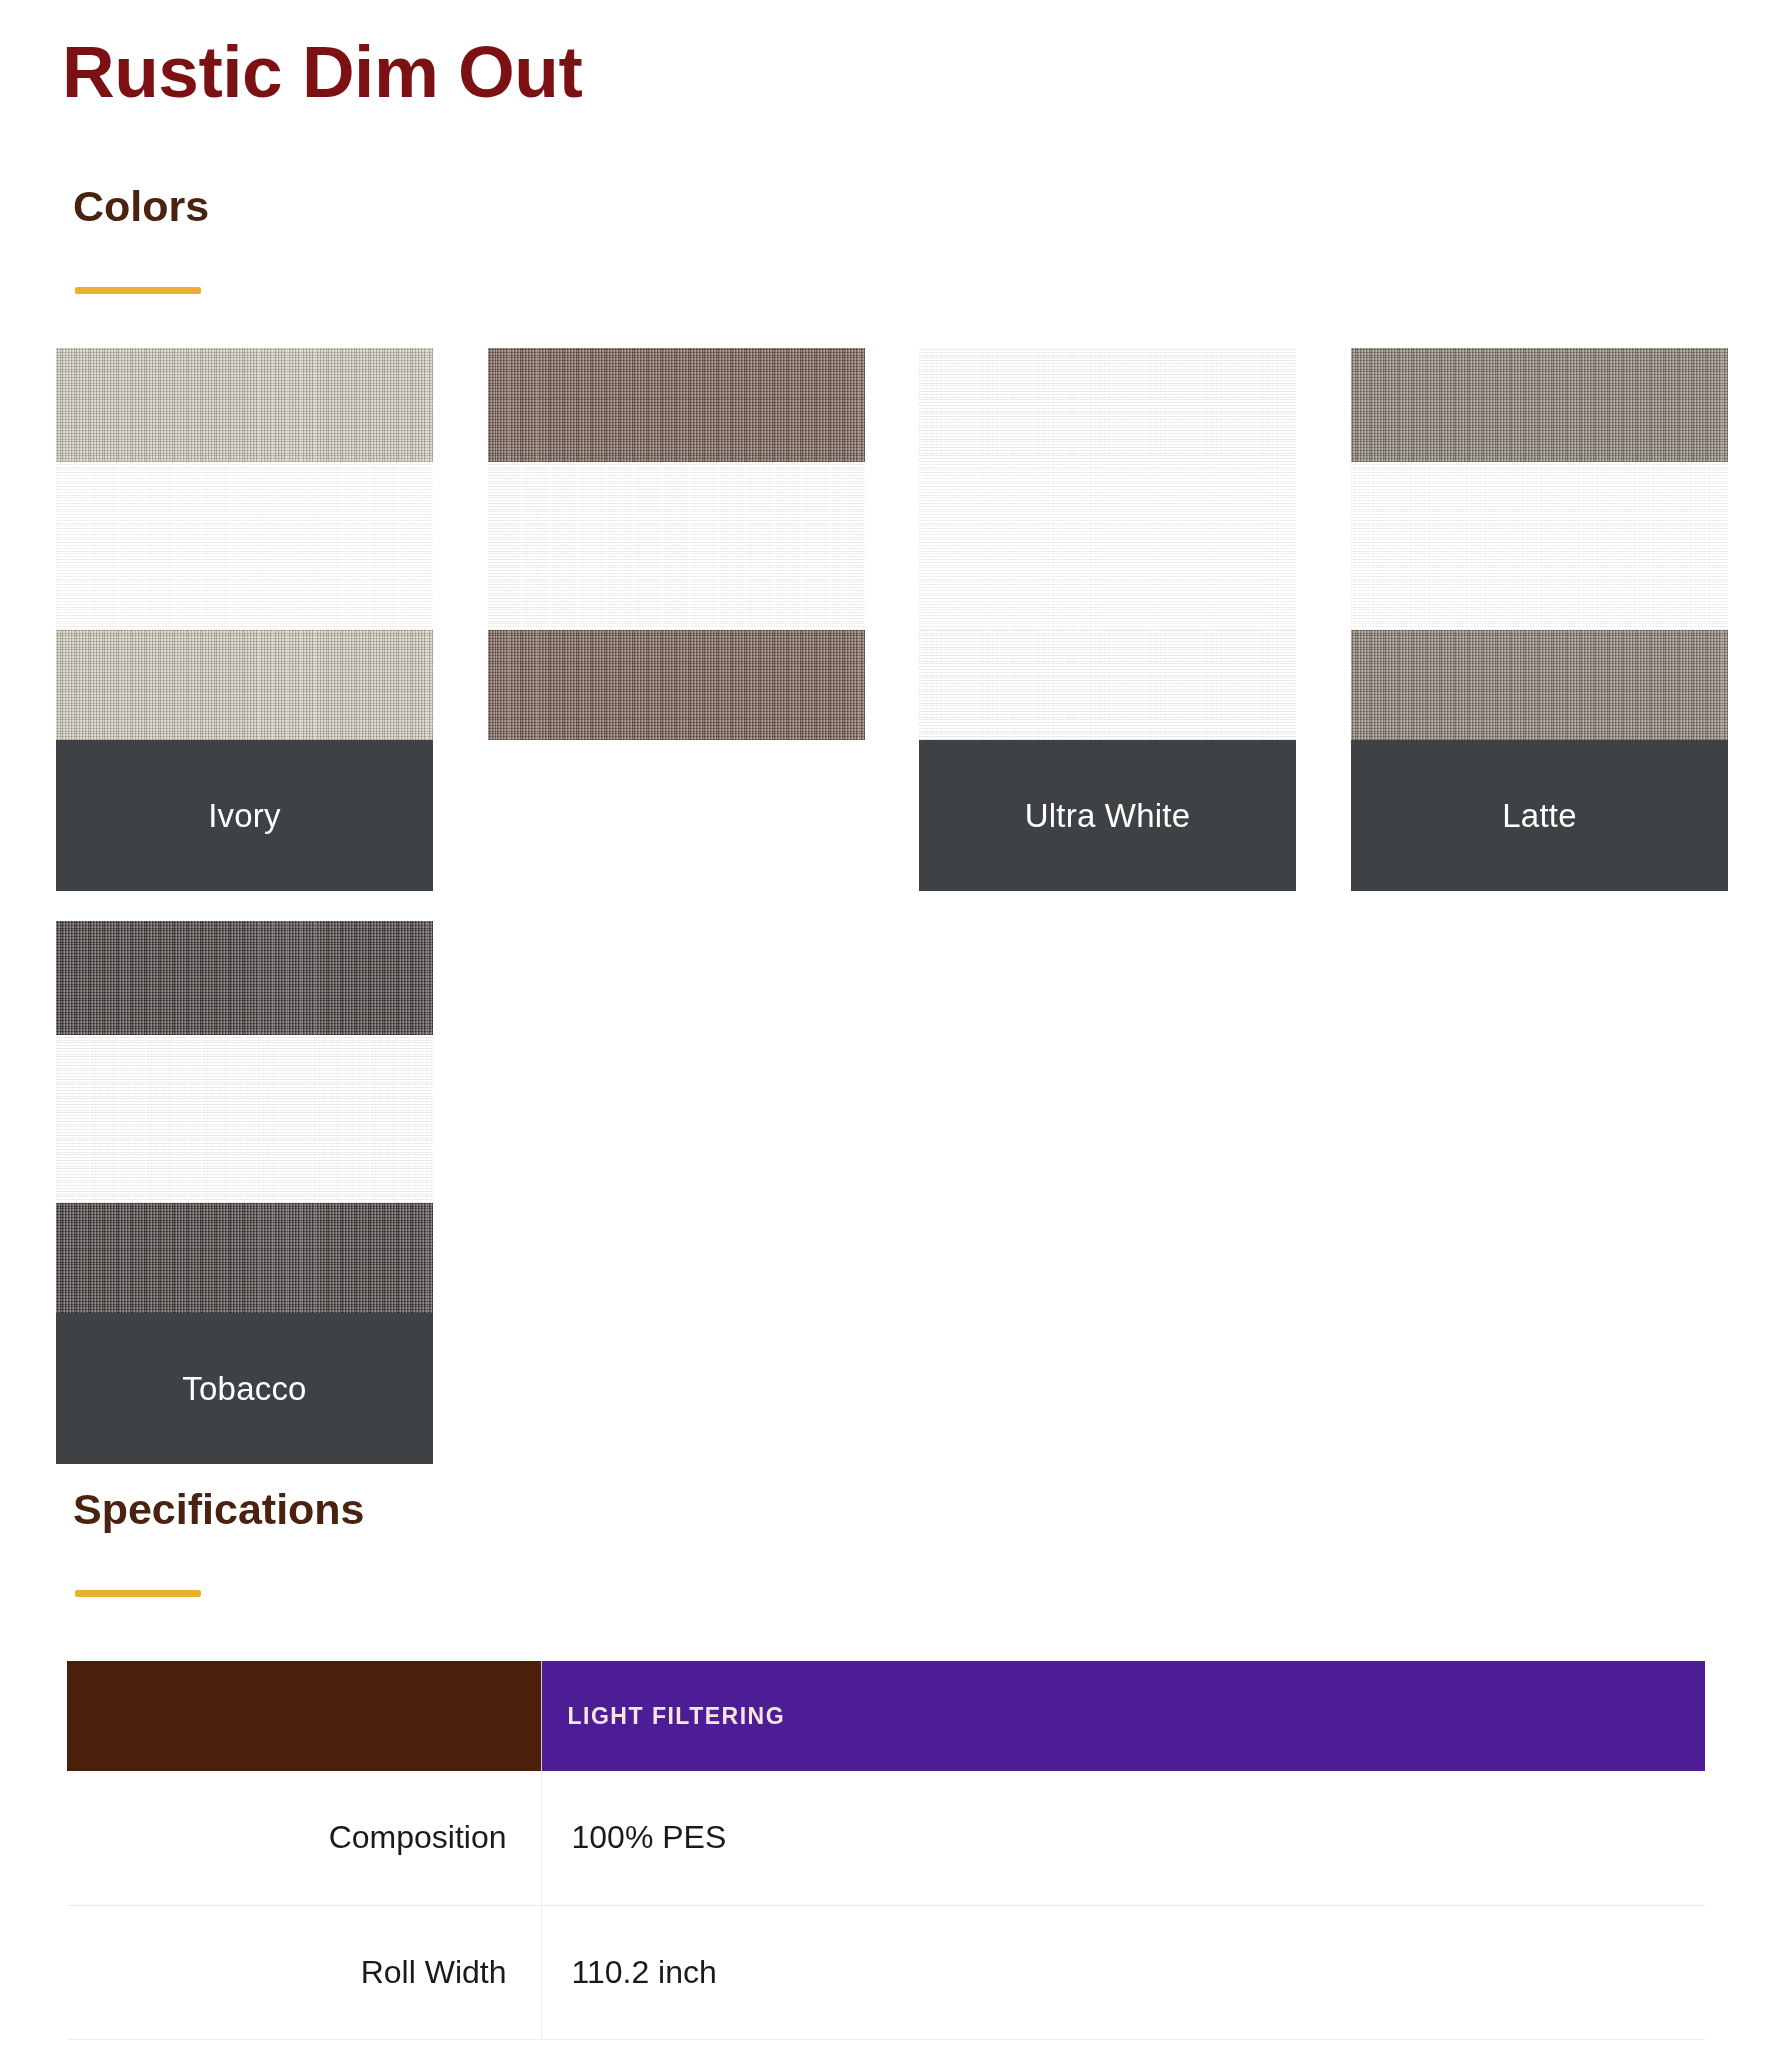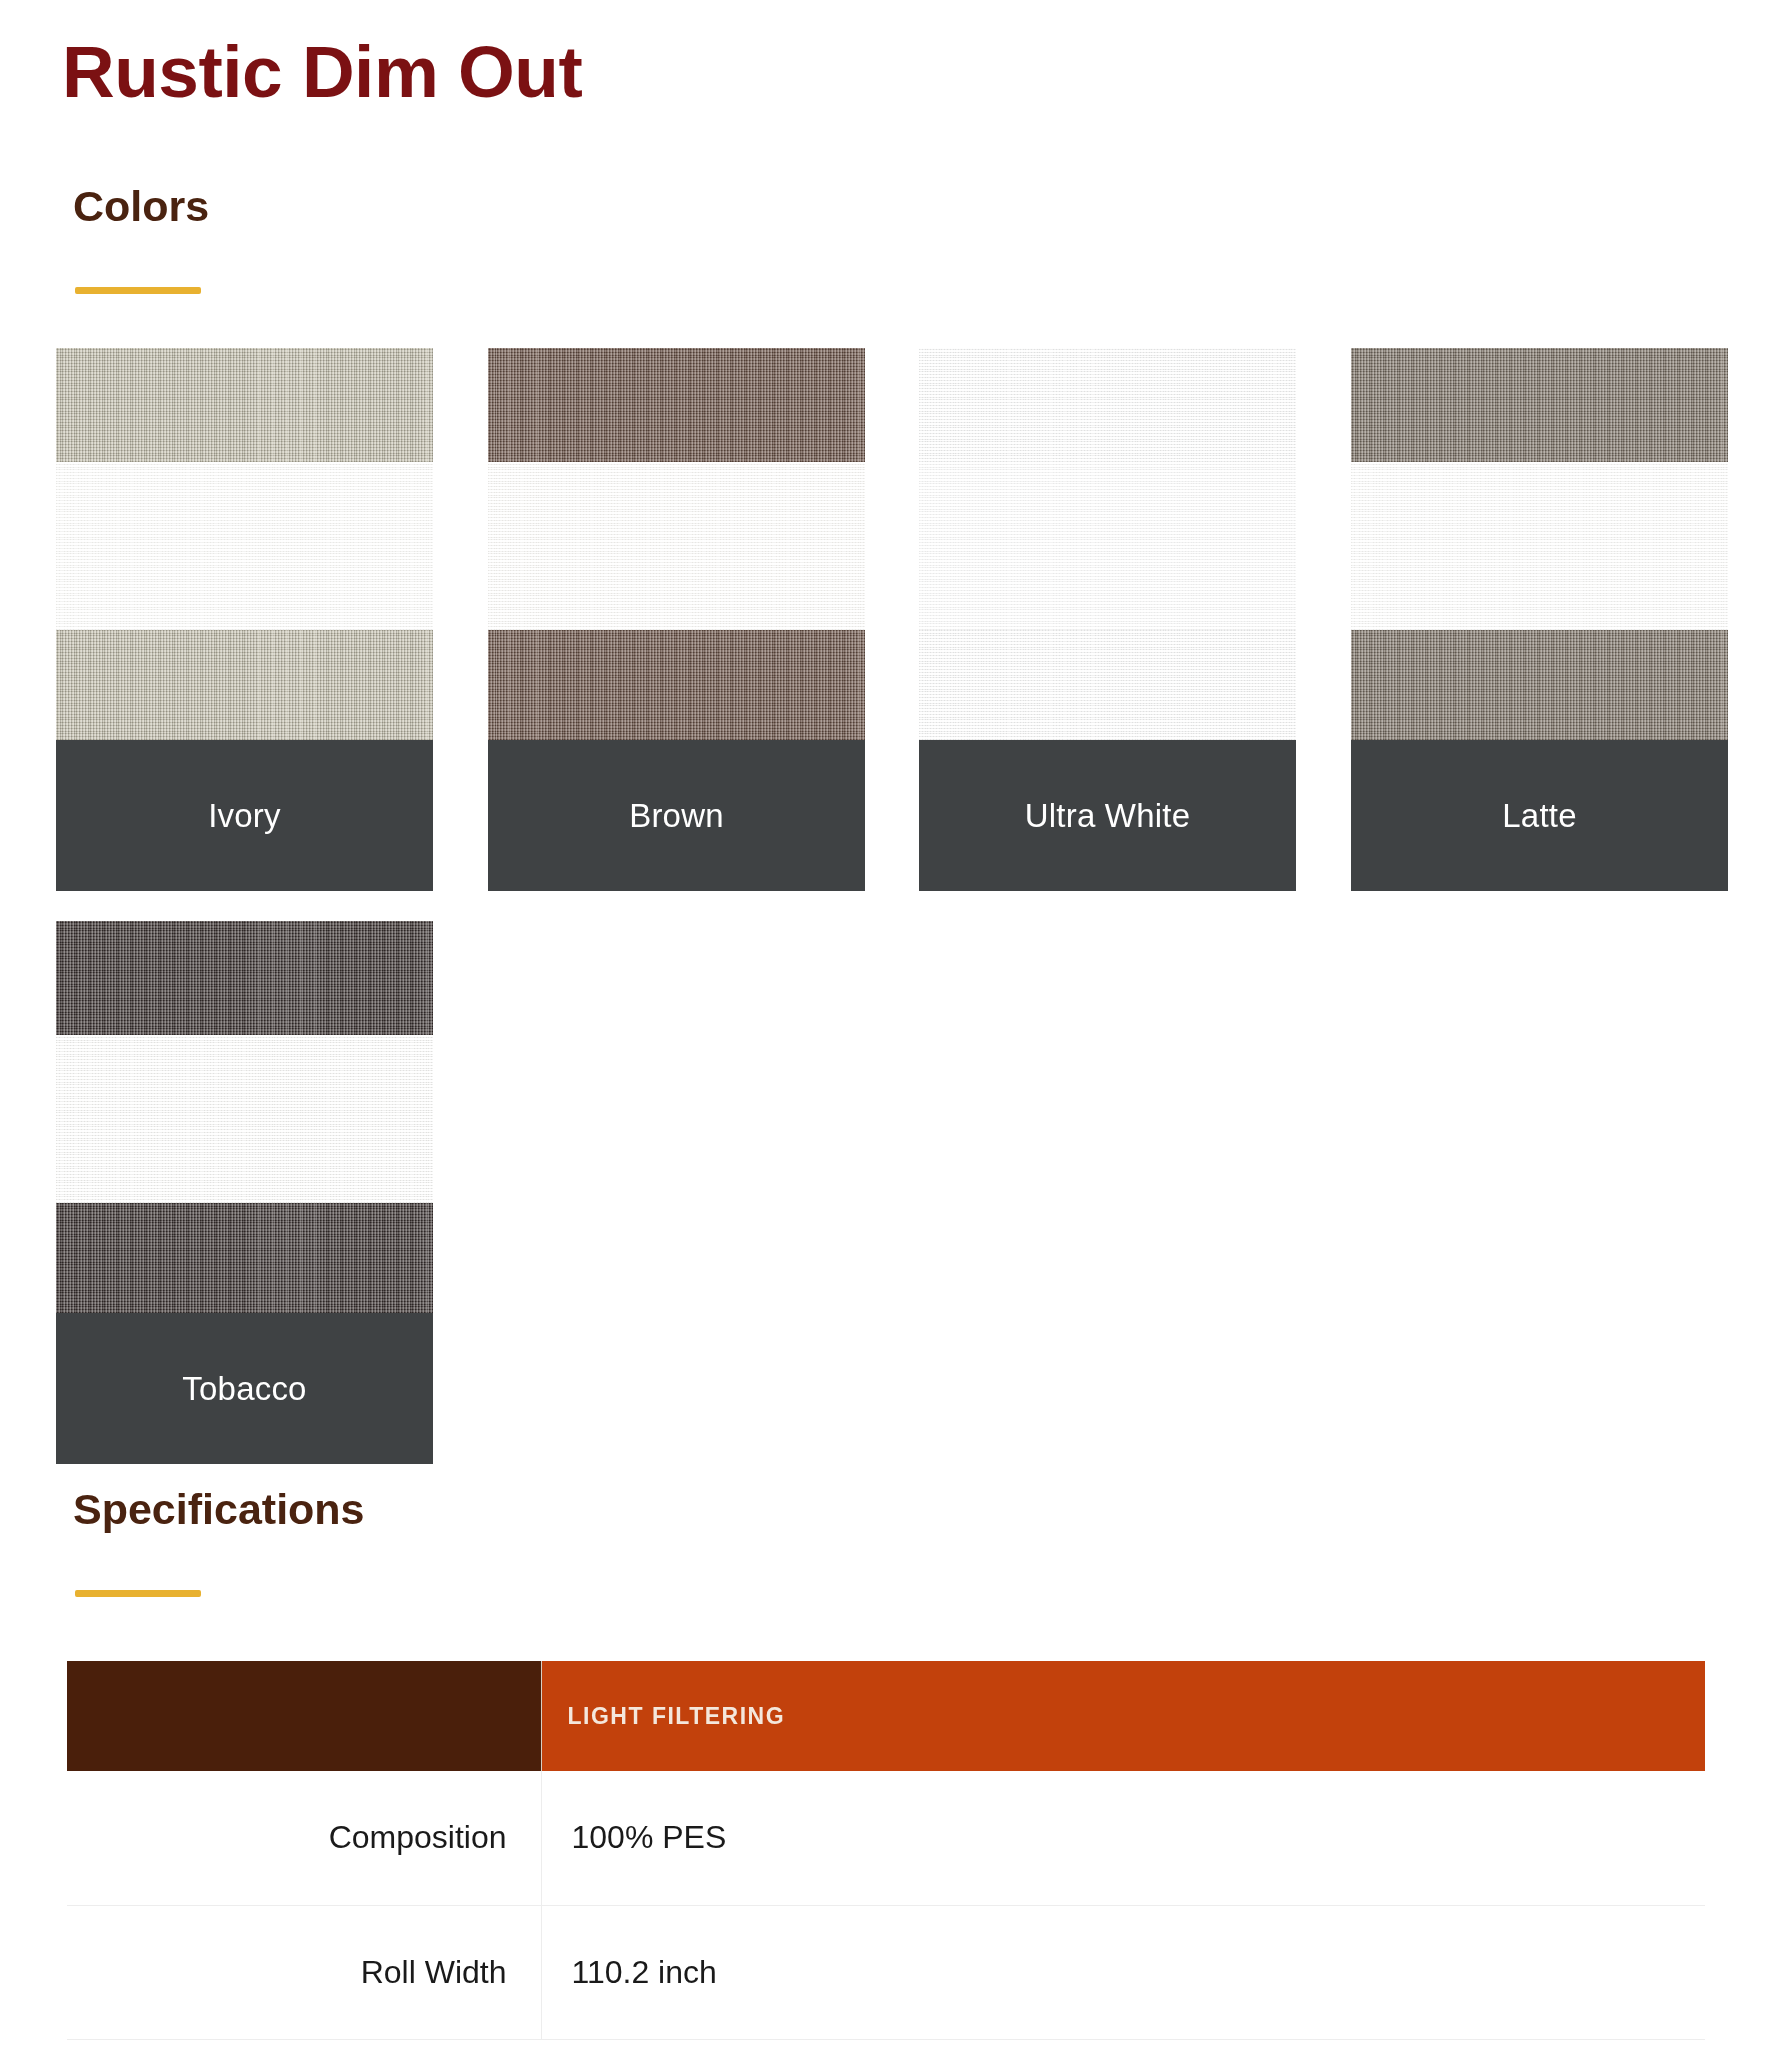--- a/index.html
+++ b/index.html
@@ -209,21 +209,20 @@
         <div class="band band-top" id="brown-b1" style="background: rgb(107, 83, 71);">
             <span class="weave"></span>
           </div>
         <div class="band band-mid" id="brown-b2" style="background: rgb(250, 249, 246);">
             <span class="weave-sheer"></span>
           </div>
         <div class="band band-bottom" id="brown-b3" style="background: rgb(107, 83, 71);">
             <span class="weave"></span>
           </div>
       </div>
-      <div class="swatch-label" style="background: rgb(63, 66, 68);">Brown</div>
     </div>
 
     <div class="swatch" style="left:863px; top:0px;">
       <div class="swatch-img">
         <div class="band band-top" id="uw-b1" style="background: rgb(242, 243, 243);">
             <span class="weave-sheer"></span>
           </div>
         <div class="band band-mid" id="uw-b2" style="background: rgb(252, 253, 253);">
             <span class="weave-sheer"></span>
           </div>
@@ -272,21 +271,21 @@
   <div class="section-rule" id="specs-rule" style="background: rgb(232, 177, 48);"></div>
 
   <table class="spec-table">
     <colgroup>
       <col class="col-key">
       <col class="col-val">
     </colgroup>
     <thead>
       <tr>
         <th class="th-blank" style="background: rgb(74, 31, 11);"></th>
-        <th style="background: #c2410c;">LIGHT FILTERING</th>
+        <th style="background: #4c1d95;">LIGHT FILTERING</th>
       </tr>
     </thead>
     <tbody>
       <tr>
         <td class="spec-key">Composition</td>
         <td class="spec-val">100% PES</td>
       </tr>
       <tr>
         <td class="spec-key">Roll Width</td>
         <td class="spec-val">110.2 inch</td>

